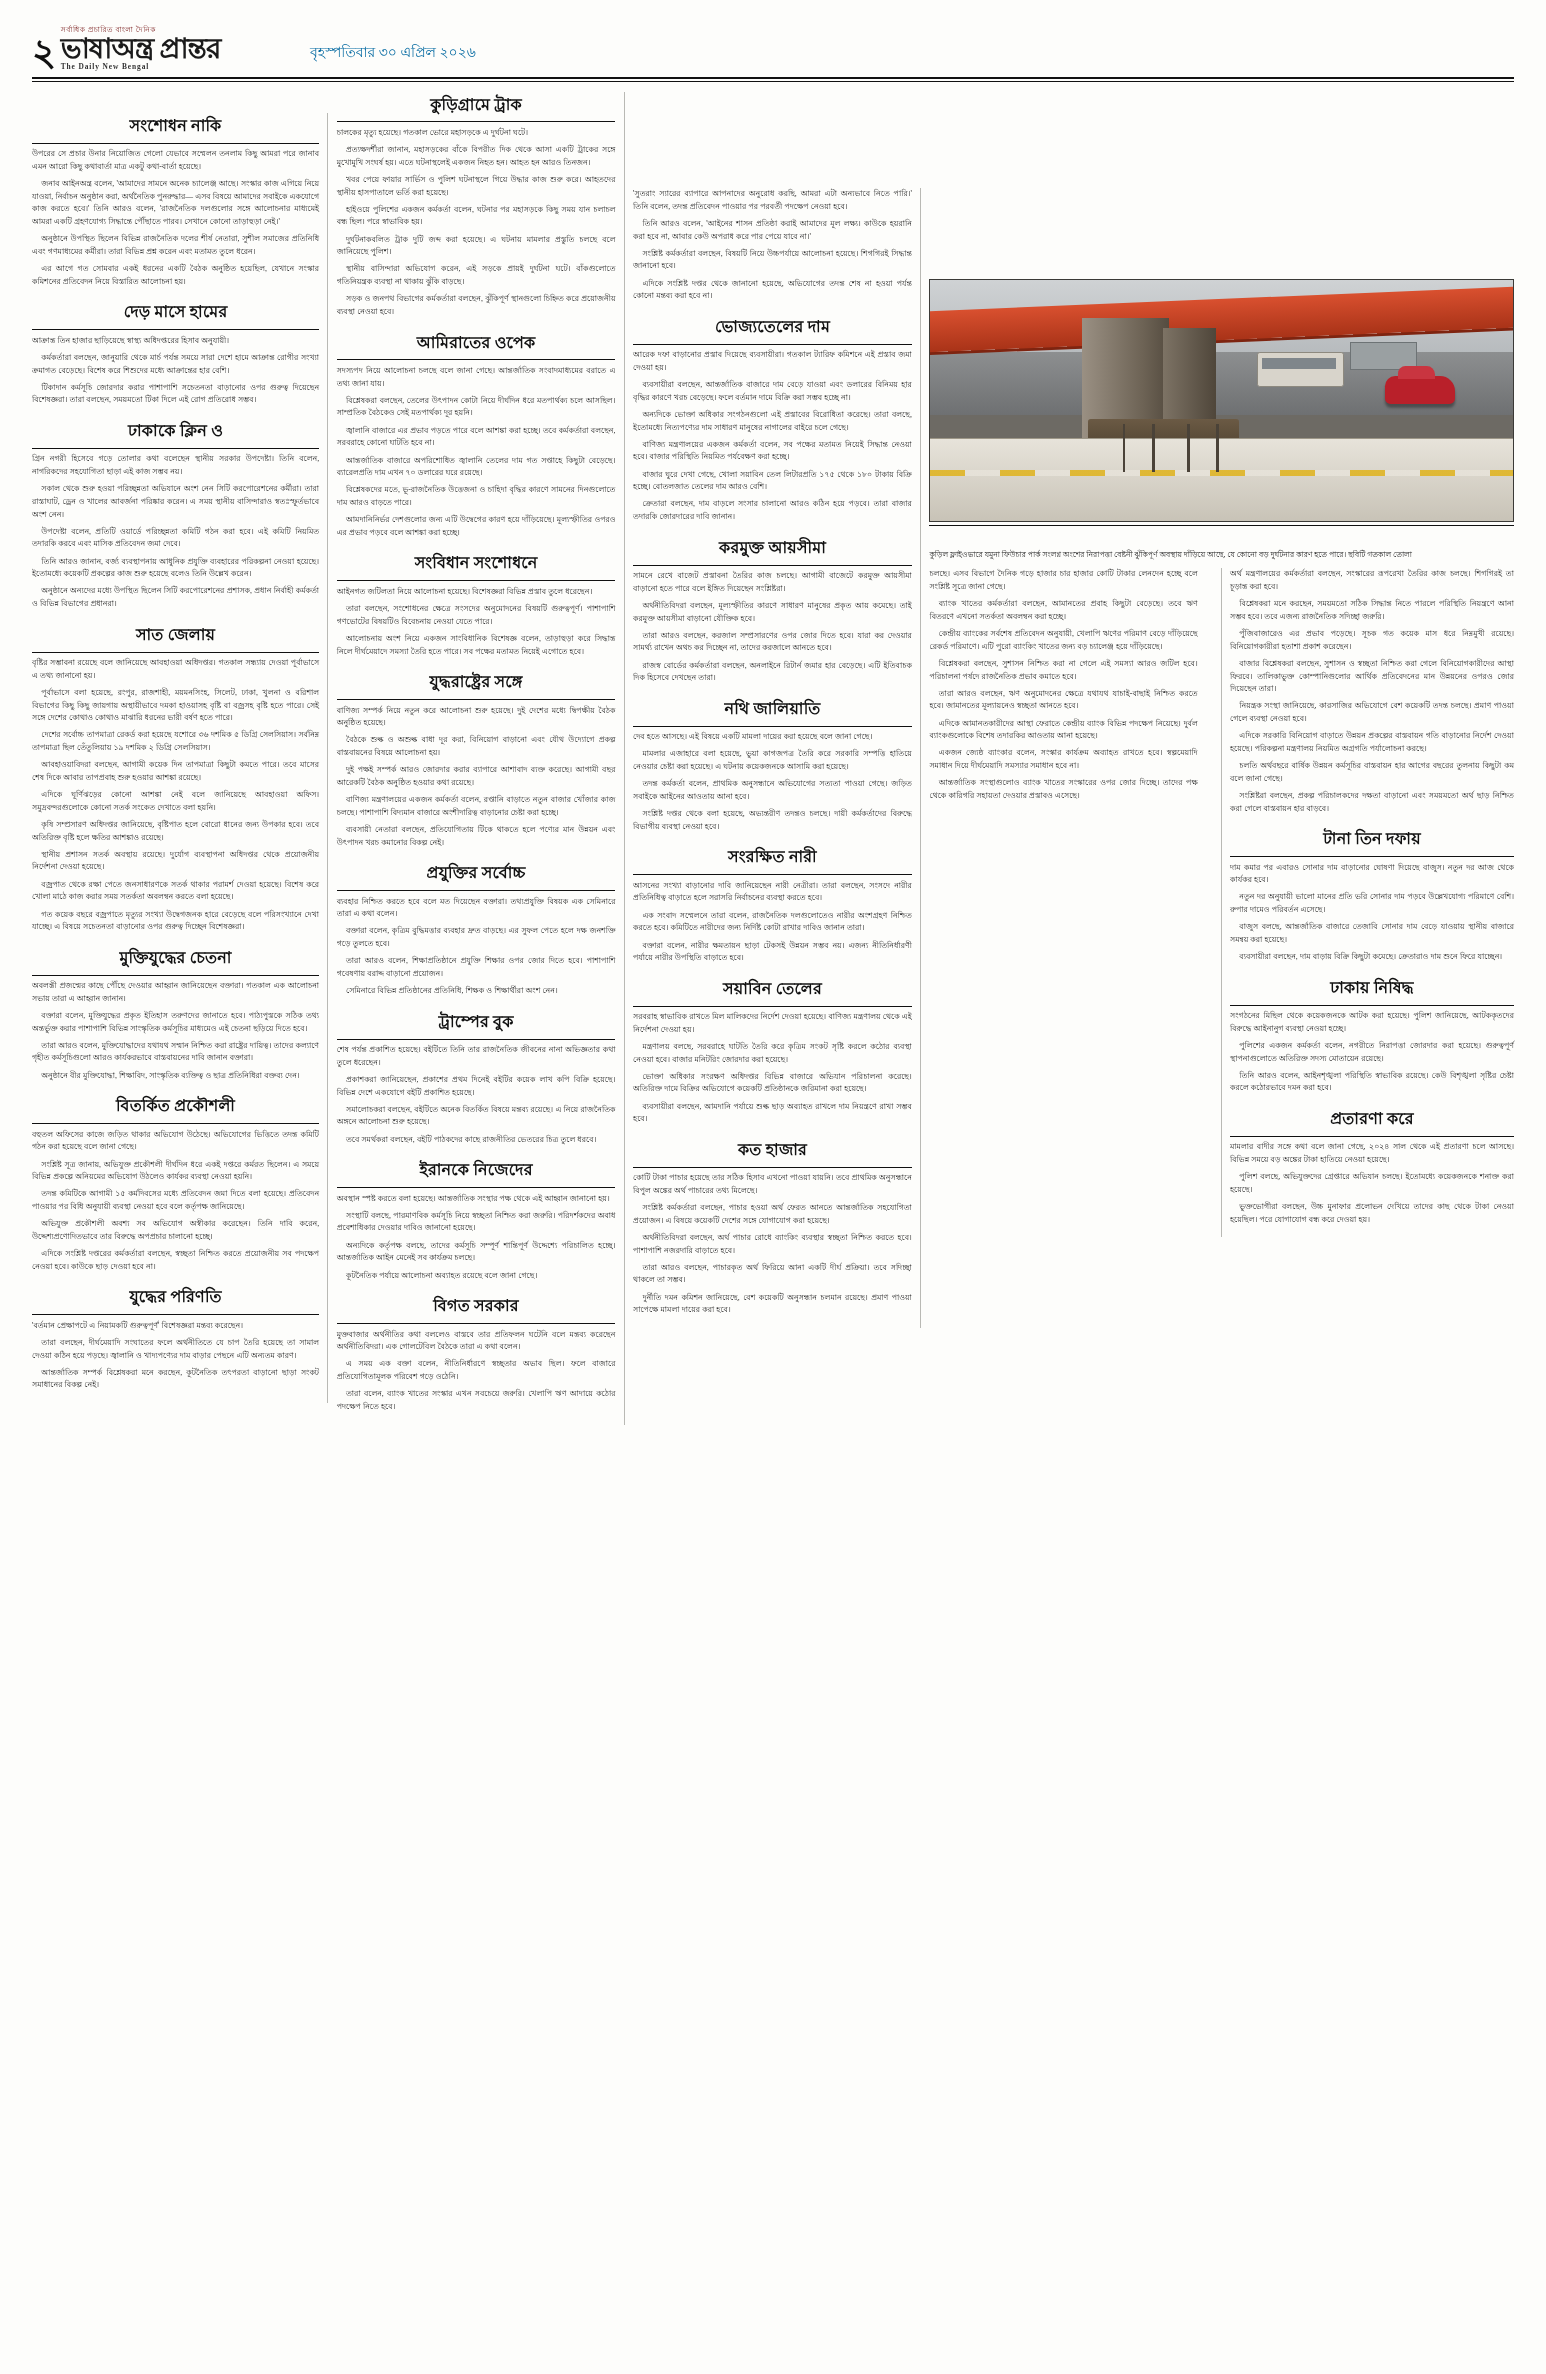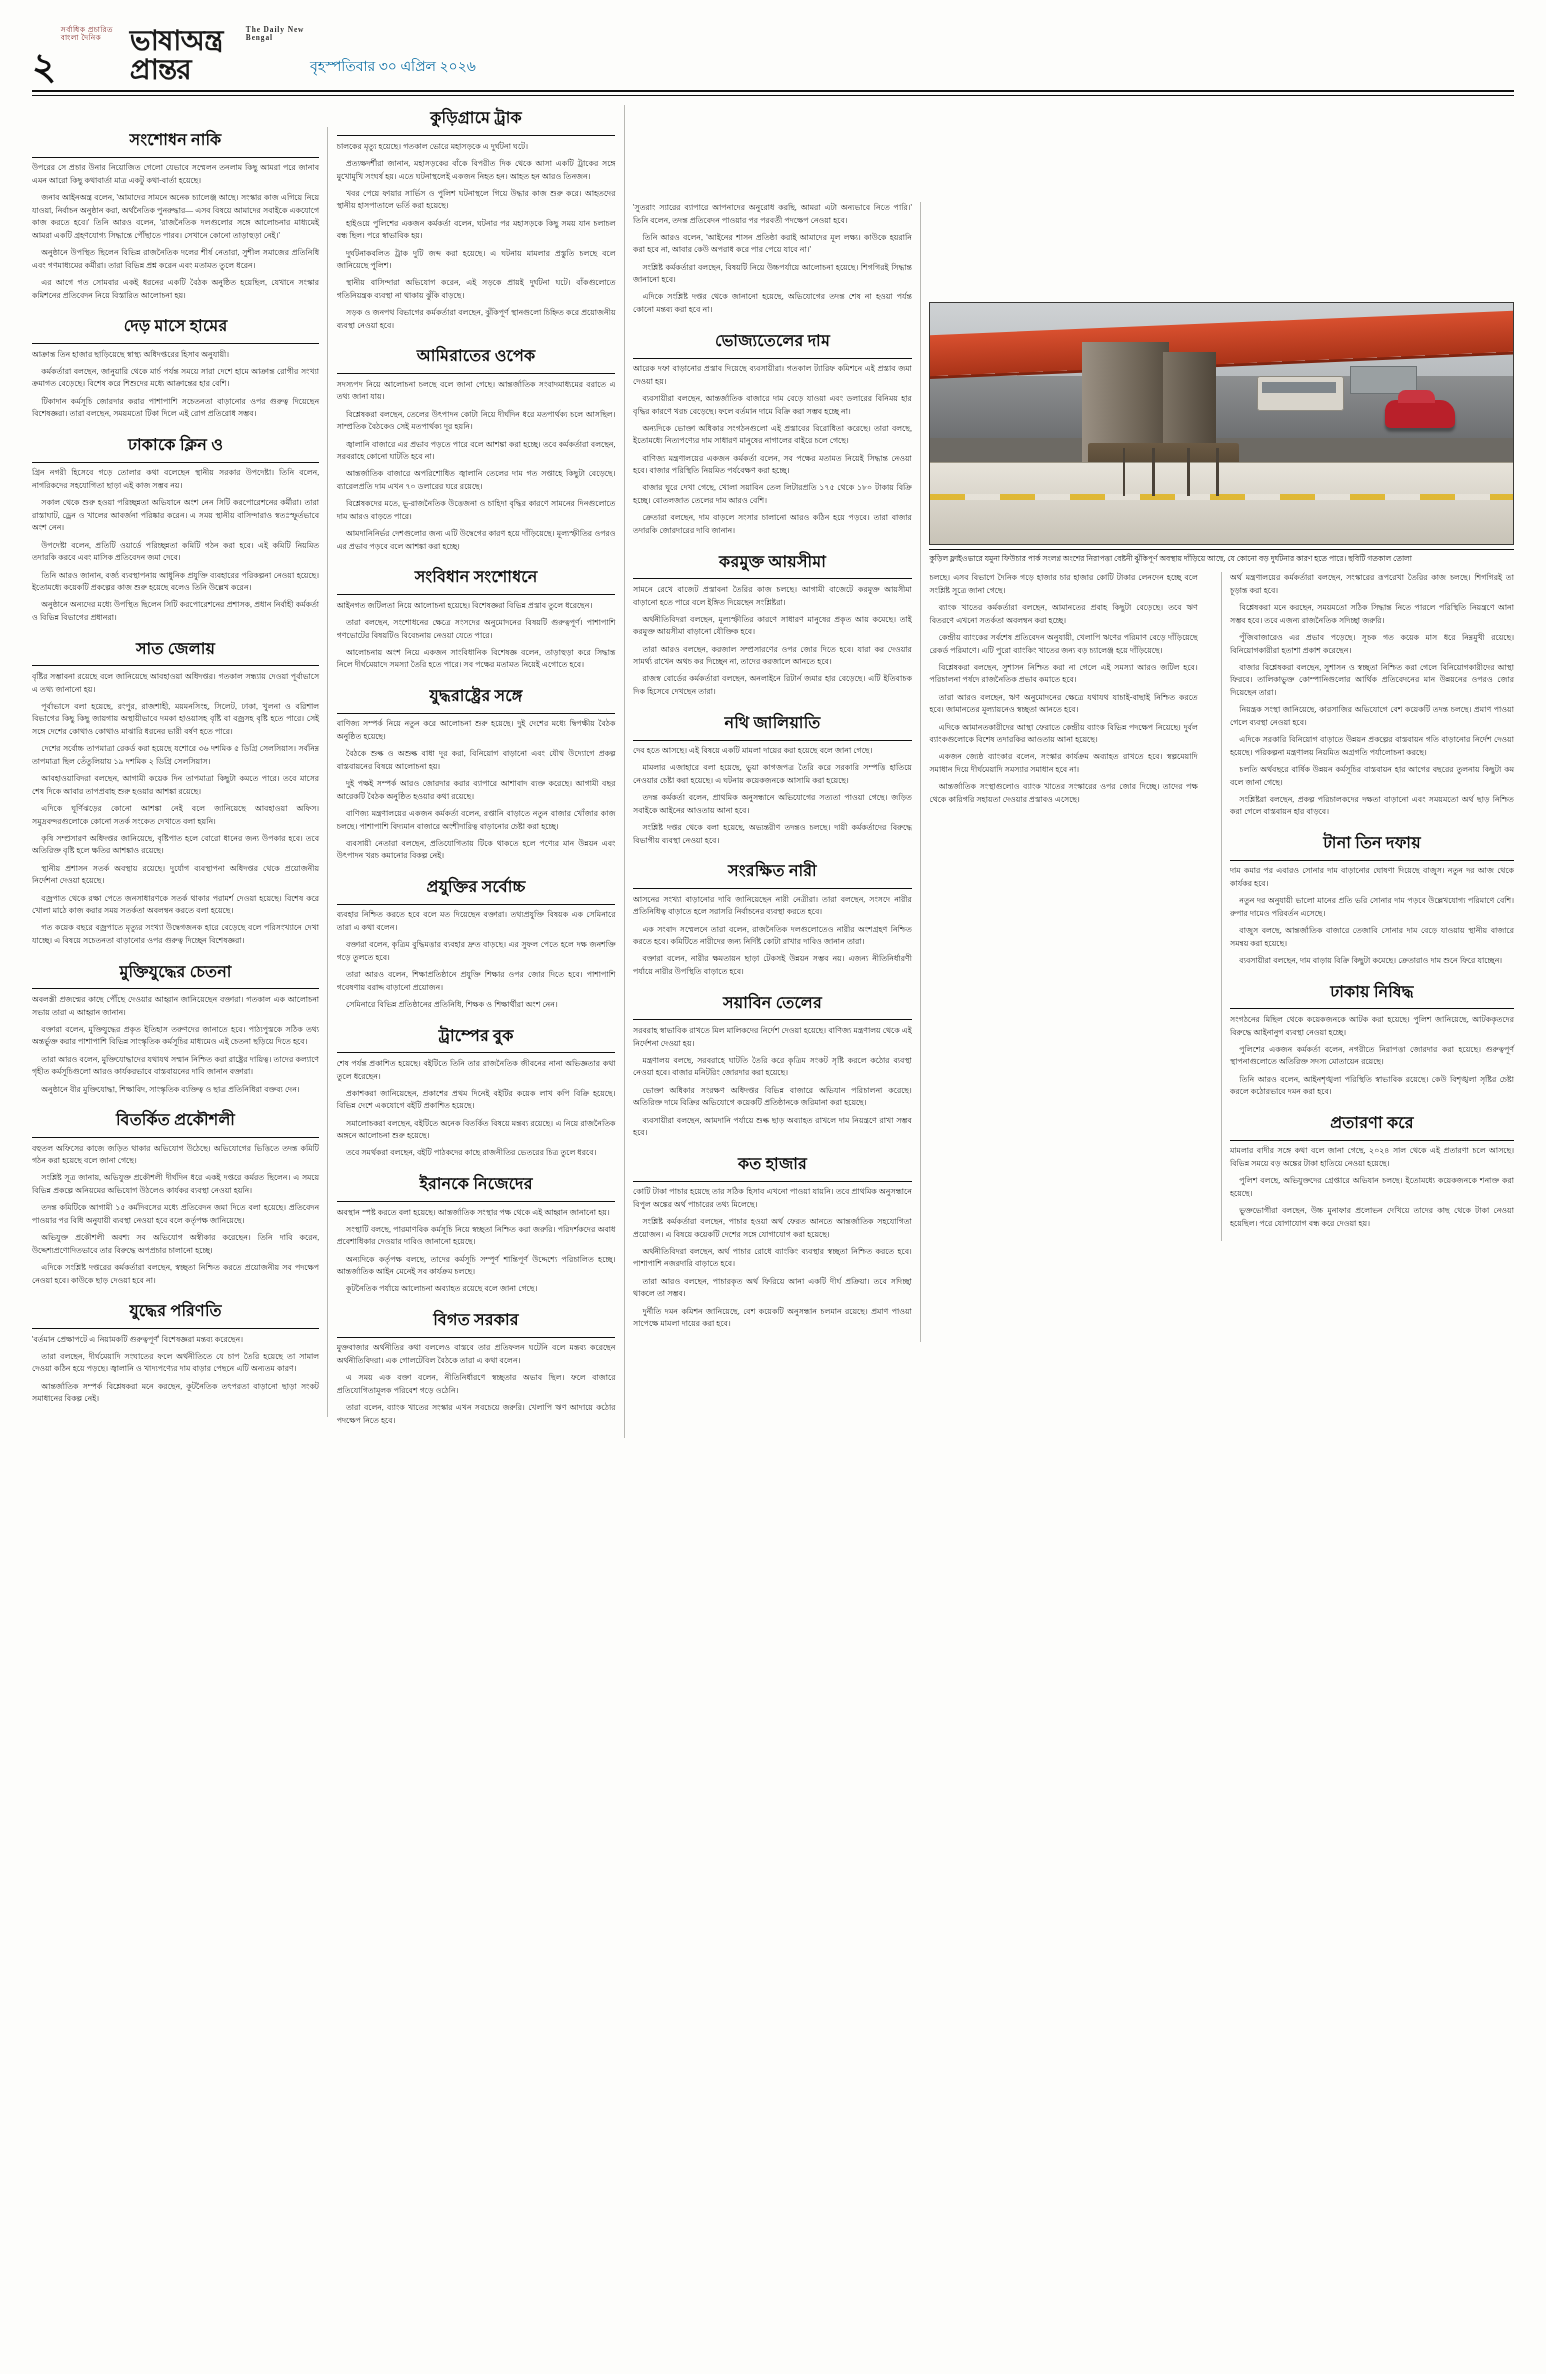--- a/index.html
+++ b/index.html
@@ -30,21 +30,21 @@
     align-items:flex-end;
     gap:5.6px;
   }
   .logo-mark{
     font-size:37px;
     font-weight:bold;
     line-height:1;
     color:#111;
     letter-spacing:-0.9px;
   }
-  .logo-texts{display:flex;line-height:1.05;}
+  .logo-texts{display:flex;flex-direction:column;line-height:1.05;}
   .logo-kicker{
     font-size:7.4px;
     color:#7a1d1d;
     letter-spacing:0.5px;
   }
   .logo-name{
     font-size:28px;
     font-weight:bold;
     color:#1b1b1b;
     letter-spacing:-0.9px;
@@ -173,21 +173,21 @@
     border-radius:2.8px;
   }
   .ph-rod{
     position:absolute;bottom:20%;width:2.8px;height:48px;background:#4a4238;
   }
   .caption{
     font-size:7.6px;
     line-height:1.55;
     color:#222;
     text-align:justify;
-    padding-top:3px;
+    padding-top:23px;
     border-top:0.9px solid #111;
     margin-top:3.7px;
   }
 </style>
 </head>
 <body>
 
 <div class="page">
 
   <div class="masthead">

